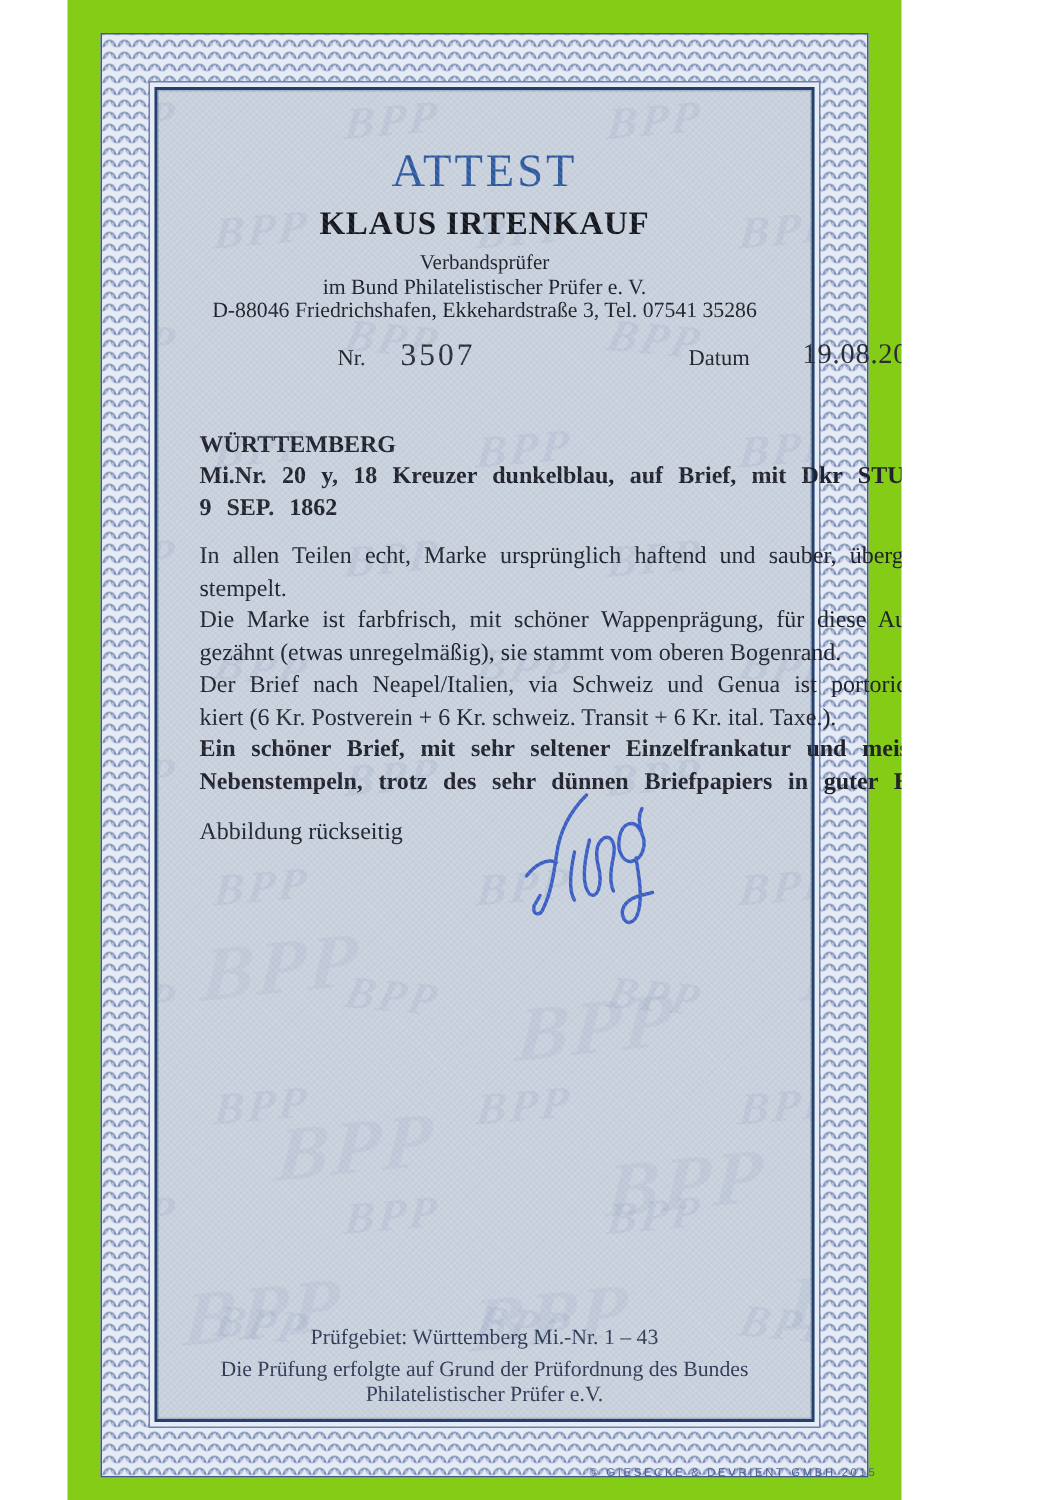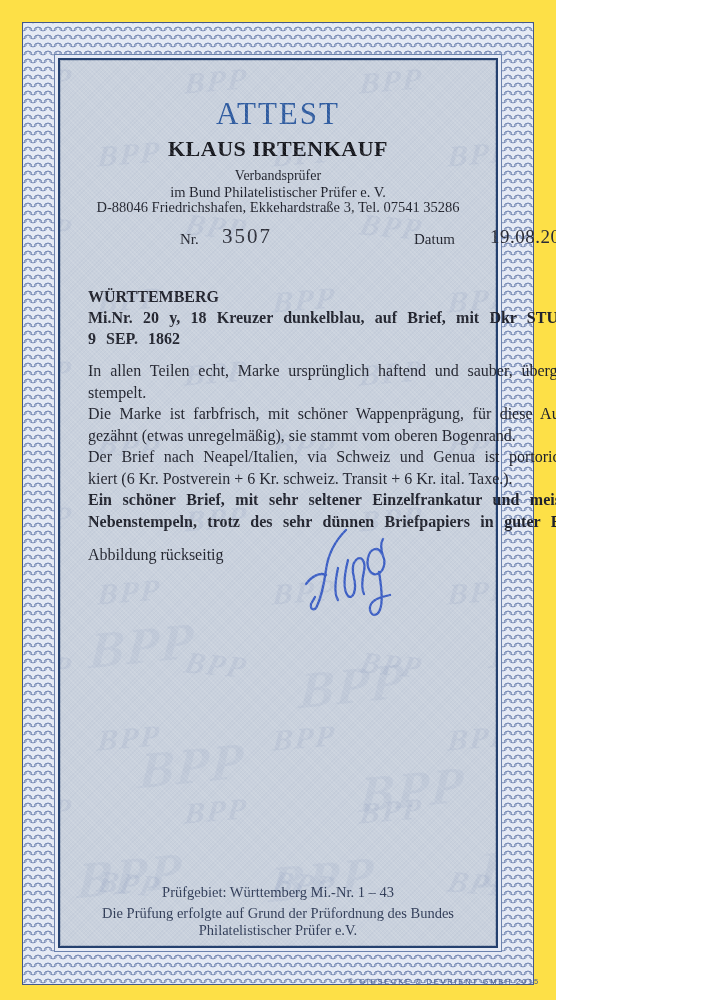--- a/index.html
+++ b/index.html
@@ -1,20 +1,21 @@
 <!DOCTYPE html>
 <html><head>
 <meta charset="utf-8">
 <style>
   html,body{margin:0;padding:0;}
   .page{
     position:relative;width:556px;height:1000px;overflow:hidden;
-    background:#fde047;
+    background:#84cc16;
     font-family:"Liberation Serif","DejaVu Serif",serif;
     color:#20222c;
+    margin-left:45px;
   }
   
   .band{
     position:absolute;left:22px;top:22px;right:22px;bottom:15px;
     background-color:#e5eaf4;
     background-image:
       radial-gradient(circle at 50% 100%, rgba(255,255,255,0) 3.1px, rgba(74,99,155,.55) 3.3px, rgba(74,99,155,.55) 4.3px, rgba(255,255,255,0) 4.7px),
       radial-gradient(circle at 50% 0%,   rgba(255,255,255,0) 3.1px, rgba(74,99,155,.38) 3.3px, rgba(74,99,155,.38) 4.3px, rgba(255,255,255,0) 4.7px);
     background-size:10px 8px,10px 8px;
     background-position:0 0,5px 4px;

